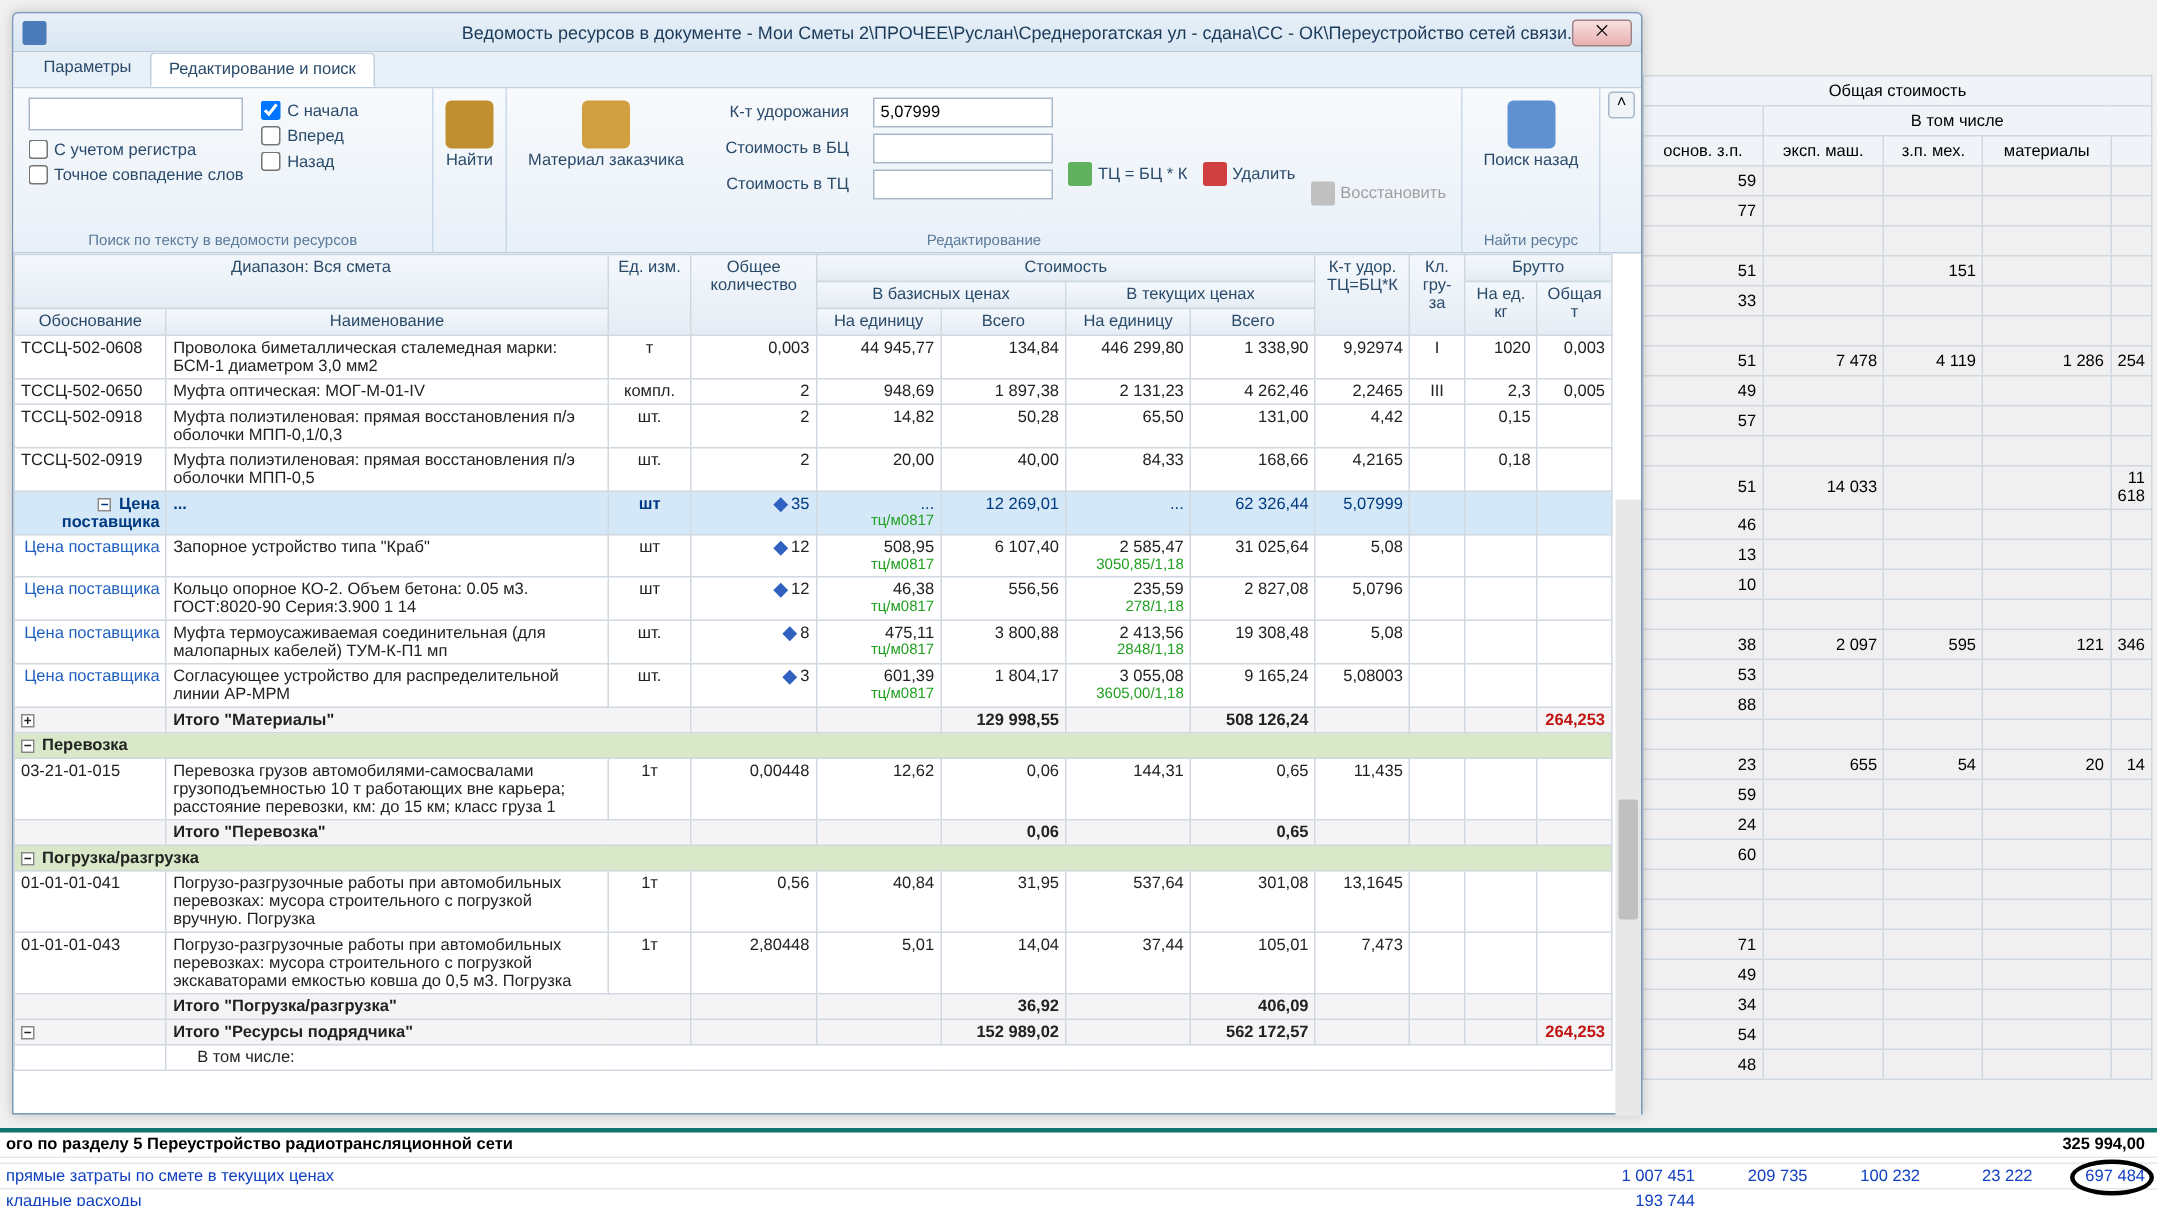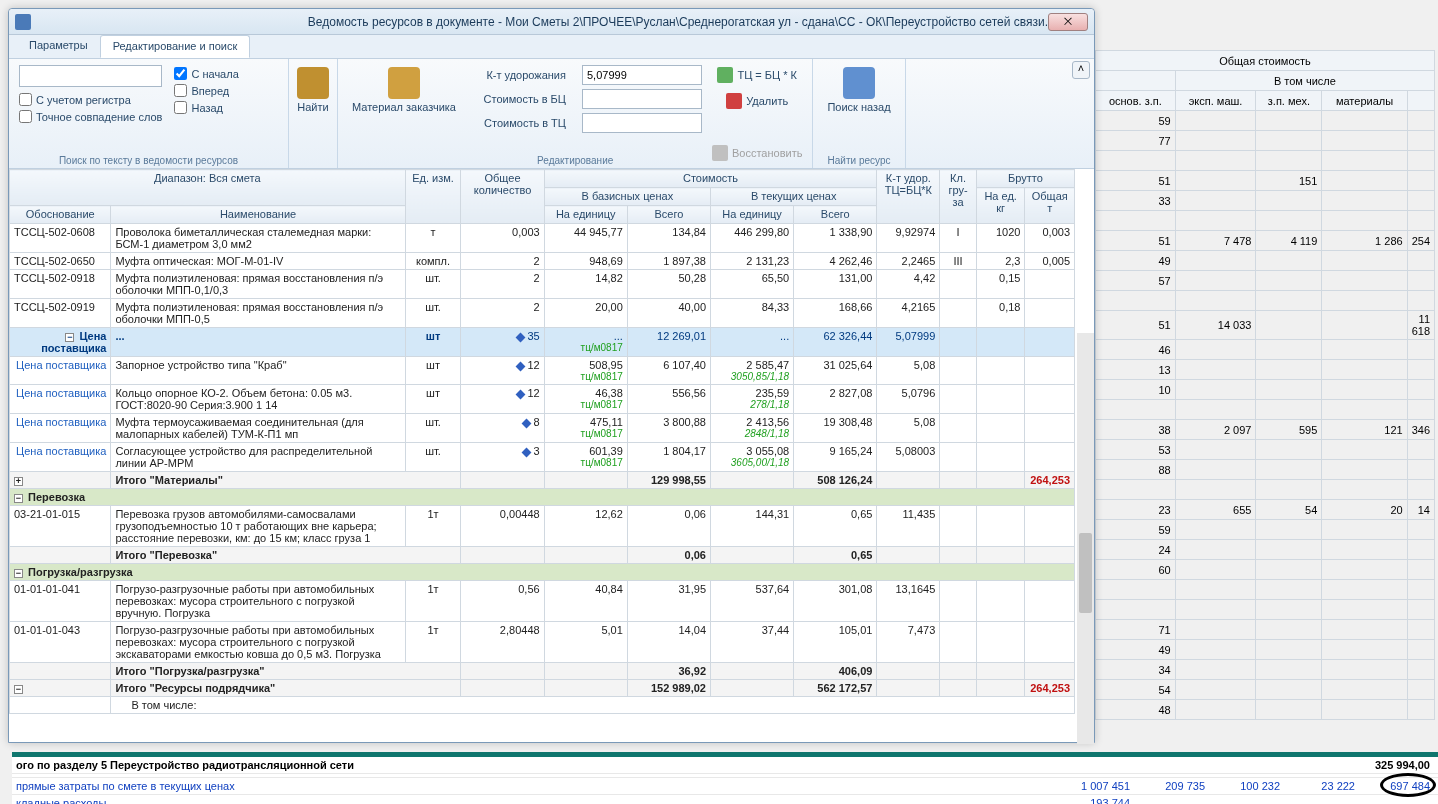--- a/index.html
+++ b/index.html
@@ -34,33 +34,33 @@
 table.dg th,table.dg td{border:1px solid #d0d8e0;padding:2px 4px;font-size:11px;vertical-align:top;}
 table.dg th{background:linear-gradient(#f4f8fc,#e4ecf4);color:#2a4a6a;font-weight:normal;text-align:center;height:18px;}
 table.dg td{background:#fff;color:#222;}
 table.dg td.r{text-align:right;}
 table.dg td.c{text-align:center;}
 table.dg tr.sel td{background:#d4e8f8 !important;color:#003a80;font-weight:bold;}
 table.dg tr.sel td.r{font-weight:normal;}
 table.dg tr.group td{background:#d8e8c8;font-weight:bold;}
 table.dg tr.total td{background:#f4f4f4;font-weight:bold;}
 table.dg .supplier{color:#2060c0;text-align:right;}
-.sub{color:#20a020;font-size:10px;font-style:italic;}
+.sub{color:#20a020;font-size:10px;}
 .tc{color:#20a020;font-size:10px;}
 .expand{display:inline-block;width:9px;height:9px;border:1px solid #888;text-align:center;line-height:7px;font-size:9px;margin-right:2px;cursor:pointer;background:#fff;}
 .scroll-v{position:absolute;right:0;top:164px;bottom:0;width:17px;background:#e8e8e8;}
 .scroll-thumb{position:absolute;left:2px;right:2px;top:200px;height:80px;background:#c0c0c0;border-radius:2px;}
 .circle{border:3px solid #000;border-radius:50%;position:absolute;pointer-events:none;}
 
 .bg-sheet{position:absolute;left:1095px;top:50px;right:0;bottom:60px;}
 .bg-sheet table{border-collapse:collapse;width:340px;}
 .bg-sheet th,.bg-sheet td{border:1px solid #d0d8e0;padding:2px 4px;font-size:11px;height:20px;}
 .bg-sheet th{background:#f0f4f8;font-weight:normal;text-align:center;}
 .bg-sheet td{text-align:right;}
-.footer{position:absolute;left:12px;right:0;bottom:0;height:52px;background:#fff;border-top:5px solid #0f766e;}
+.footer{position:absolute;left:0;right:0;bottom:0;height:52px;background:#fff;border-top:3px solid #0f766e;}
 .footer-row{display:flex;height:17px;align-items:center;padding:0 4px;border-bottom:1px solid #e8e8e8;}
 .footer-row.blue{color:#1040c0;}
 .footer-row .label{flex:1;}
 .footer-row .val{width:75px;text-align:right;padding:0 4px;}
 .diamond{display:inline-block;width:7px;height:7px;background:#3060c0;transform:rotate(45deg);vertical-align:middle;}
 </style>
 </head>
 <body>
 
 <div class="bg-sheet">
@@ -379,21 +379,21 @@
             </div>
           <div class="edit-row">
               <label>Стоимость в БЦ</label>
               <input style="">
             </div>
           <div class="edit-row">
               <label>Стоимость в ТЦ</label>
               <input style="">
             </div>
         </div>
-        <div style="display:flex;flex-direction:column;margin-left:8px;gap:6px;padding-top:2px;align-items:center;">
+        <div style="display:flex;flex-direction:row;margin-left:8px;gap:6px;padding-top:2px;align-items:center;">
           <div class="ribbon-btn">
               <span class="ico"></span>
               <span>ТЦ = БЦ * К</span>
             </div>
           <div class="ribbon-btn">
               <span class="ico red"></span>
               <span>Удалить</span>
             </div>
           <div class="ribbon-btn disabled">
               <span class="ico gray"></span>

